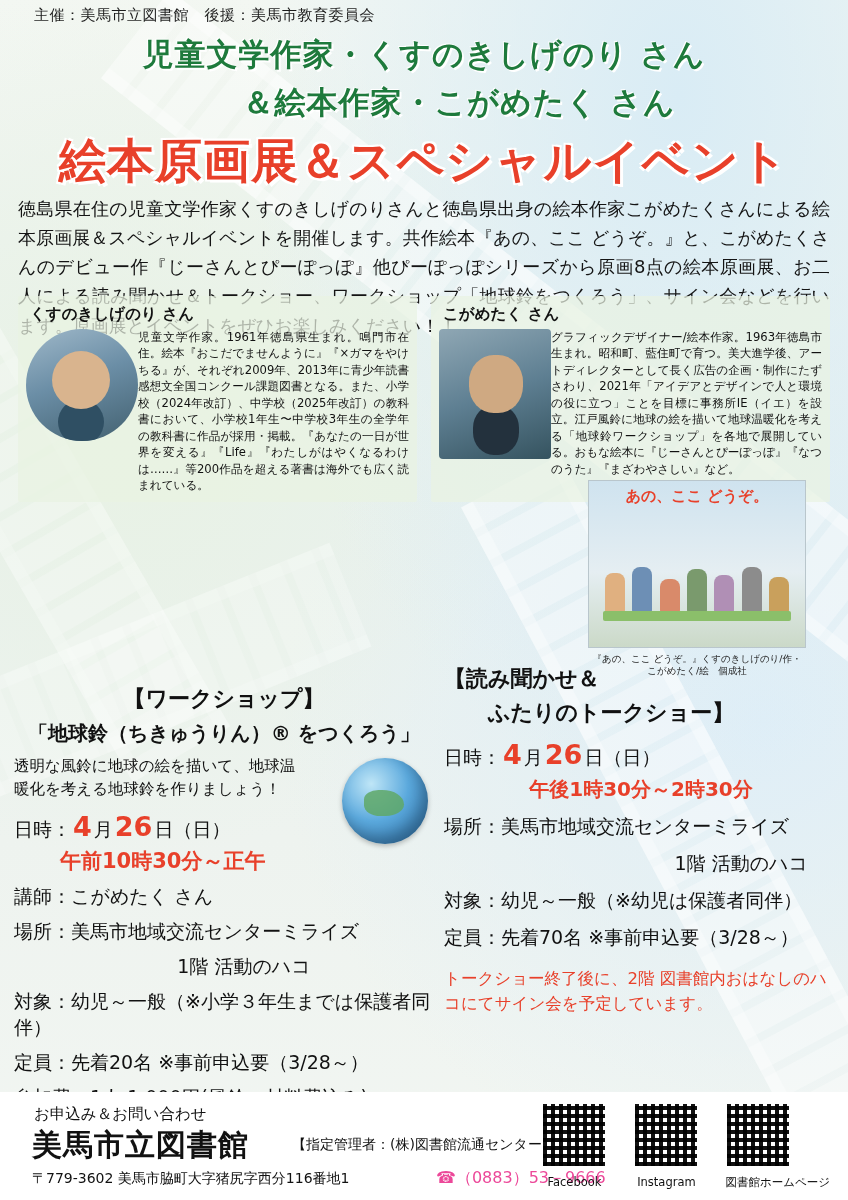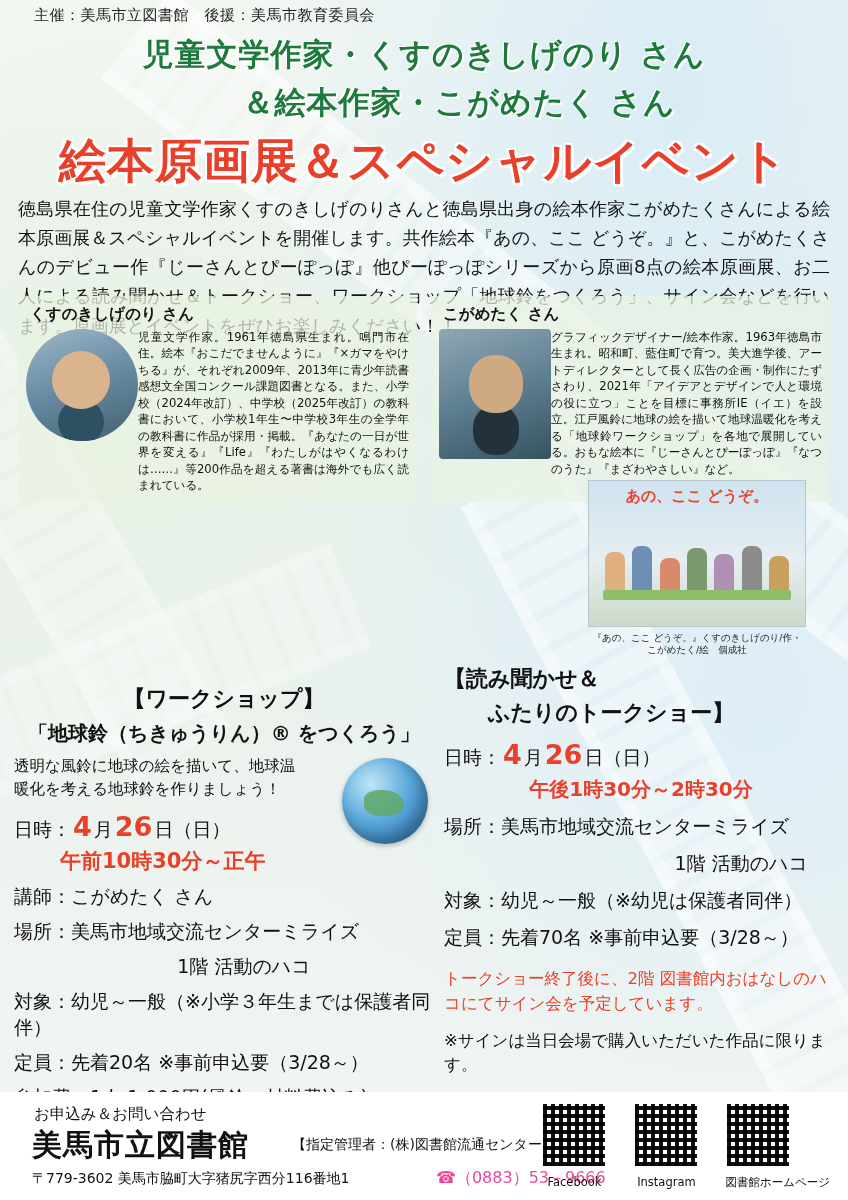--- a/index.html
+++ b/index.html
@@ -74,21 +74,21 @@
   .ptext{font-size:11.6px;line-height:1.42;color:#111;text-align:justify;}
 
   
   .exhibit{position:absolute;top:487px;left:10px;width:560px;text-align:center;color:#111;}
   .hd{font-size:23px;font-weight:bold;letter-spacing:1px;}
   .ex-line{font-size:20px;margin-top:13px;}
   .num{color:#e8402a;font-weight:bold;font-size:27px;padding:0 2px;}
   .ex-sub{font-size:19px;margin-top:11px;}
   
   .book{position:absolute;top:480px;left:588px;width:218px;}
-  .book-img{width:218px;height:147px;background:linear-gradient(180deg,#cfe3ef 0%,#e5eef2 55%,#cbd9c8 100%);border:1px solid #b9c6cc;box-sizing:border-box;position:relative;}
+  .book-img{width:218px;height:168px;background:linear-gradient(180deg,#cfe3ef 0%,#e5eef2 55%,#cbd9c8 100%);border:1px solid #b9c6cc;box-sizing:border-box;position:relative;}
   .book-img .bt{position:absolute;top:6px;left:0;width:100%;text-align:center;font-size:15px;font-weight:bold;color:#e8402a;}
   .book-img .bench{position:absolute;left:14px;right:14px;bottom:26px;height:10px;background:#8bbf6a;border-radius:2px;}
   .book-img .ppl{position:absolute;left:16px;right:16px;bottom:34px;height:52px;display:flex;justify-content:space-between;align-items:flex-end;}
   .book-img .ppl i{display:block;width:20px;border-radius:8px 8px 3px 3px;}
   .book-cap{font-size:9.5px;color:#222;text-align:center;margin-top:5px;line-height:1.3;}
 
   
   .ws{position:absolute;top:664px;left:14px;width:420px;color:#111;margin-top:20px;}
   .ws-hd{font-size:22px;font-weight:bold;text-align:center;}
   .ws-sub{font-size:20px;font-weight:bold;text-align:center;margin-top:6px;}
@@ -202,21 +202,20 @@
     <div class="ts-hd2">ふたりのトークショー】</div>
     <div class="ts-line">
       <span>日時：</span><span class="num">4</span><span>月</span><span class="num">26</span><span>日（日）</span>
     </div>
     <div class="ts-red">午後1時30分～2時30分</div>
     <div class="ts-line">場所：美馬市地域交流センターミライズ</div>
     <div class="ts-line" style="text-align:right;padding-right:30px;">1階 活動のハコ</div>
     <div class="ts-line">対象：幼児～一般（※幼児は保護者同伴）</div>
     <div class="ts-line">定員：先着70名 ※事前申込要（3/28～）</div>
     <div class="ts-note">トークショー終了後に、2階 図書館内おはなしのハコにてサイン会を予定しています。</div>
-    <div class="ts-note2">※サインは当日会場で購入いただいた作品に限ります。</div>
   </div>
 
   <div class="footer">
     <div class="f-apply">お申込み＆お問い合わせ</div>
     <div class="f-lib">美馬市立図書館</div>
     <div class="f-mgr">【指定管理者：(株)図書館流通センター】</div>
     <div class="f-addr">〒779-3602 美馬市脇町大字猪尻字西分116番地1</div>
     <div class="f-tel">☎（0883）53－9666</div>
     <div class="qrs">
       <div class="qr-wrap">

